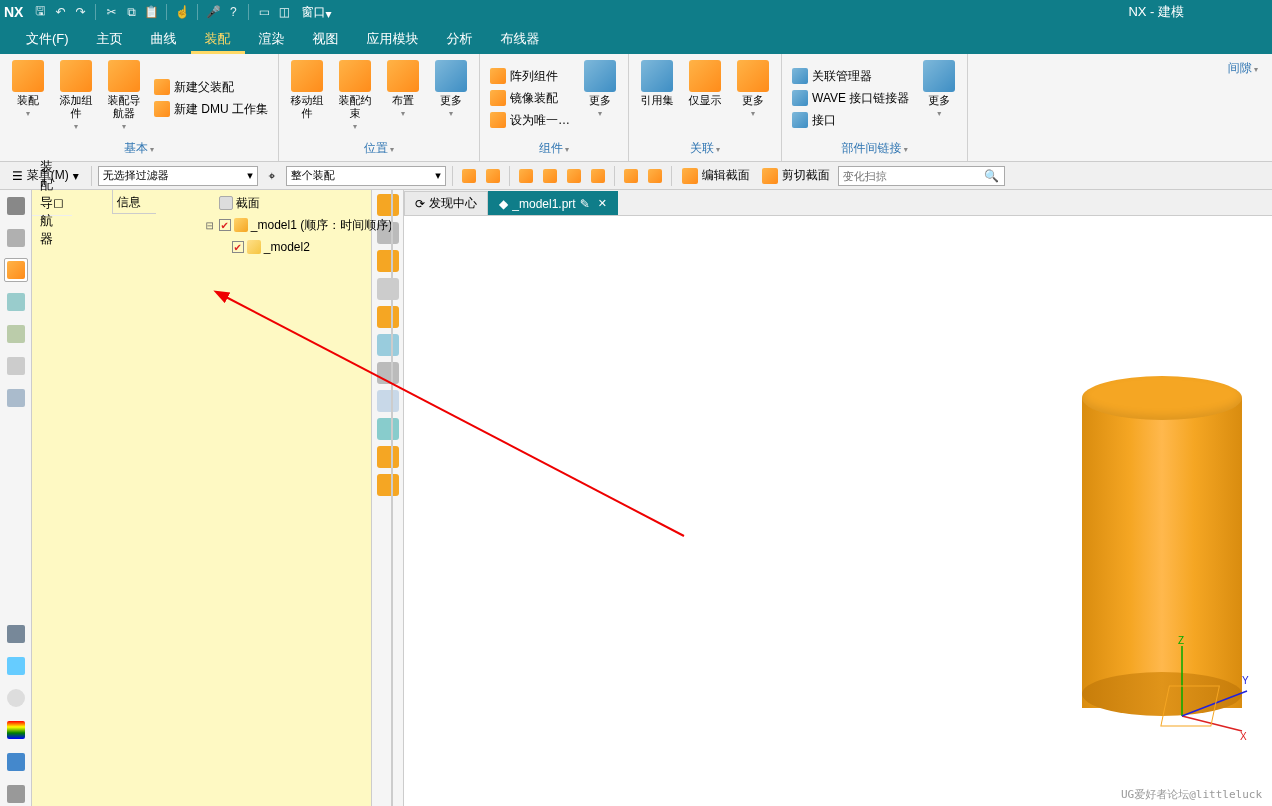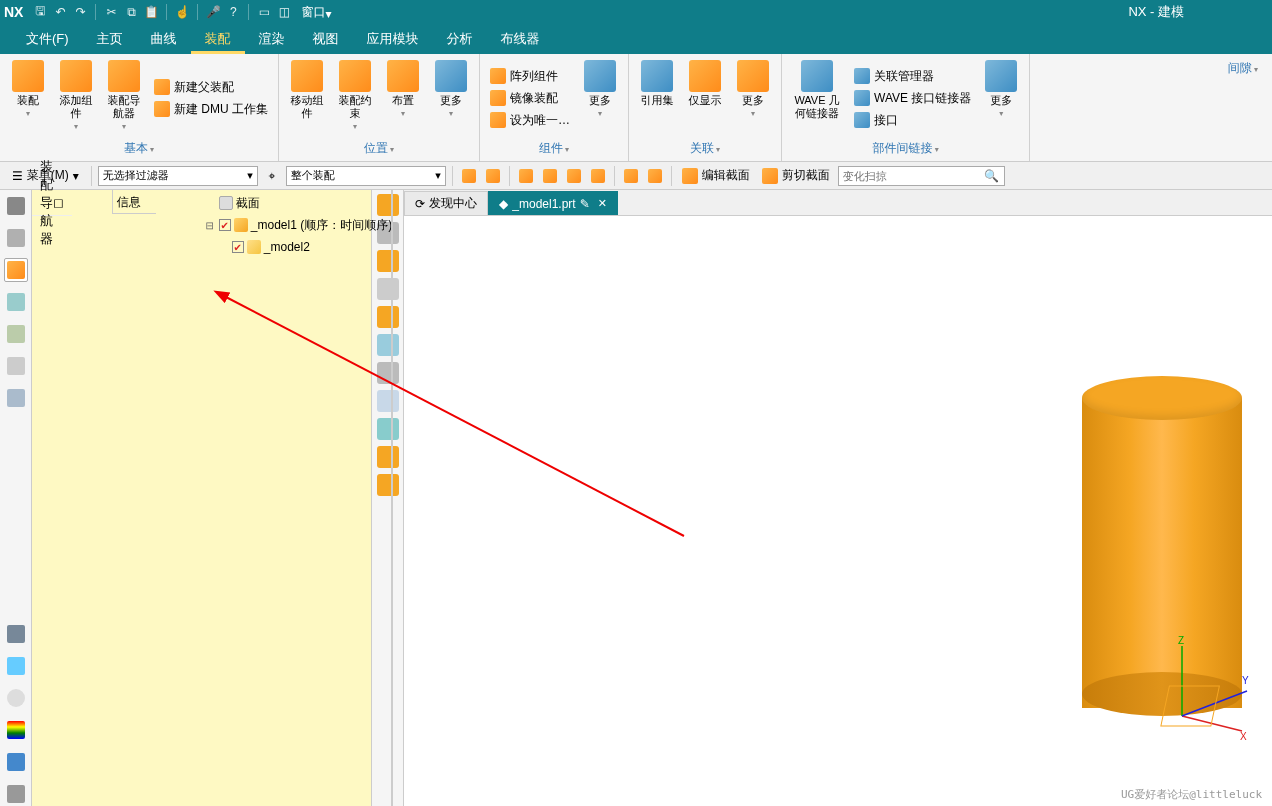--- a/index.html
+++ b/index.html
@@ -221,24 +221,20 @@
           <div class="icon"></div>
           <div class="txt">更多</div>
           <div class="arrow">▾</div>
         </div>
     </div>
     <div class="label">关联</div>
   </div>
 
   <div class="rgroup">
     <div class="content">
-      <div class="bigbtn" style="width:58px">
-          <div class="icon blue"></div>
-          <div class="txt">WAVE 几何链接器</div>
-        </div>
       <div class="vstack">
         <div class="smallrow">
             <div class="sicon blue"></div>
             <span>关联管理器</span>
           </div>
         <div class="smallrow">
             <div class="sicon blue"></div>
             <span>WAVE 接口链接器</span>
           </div>
         <div class="smallrow">

